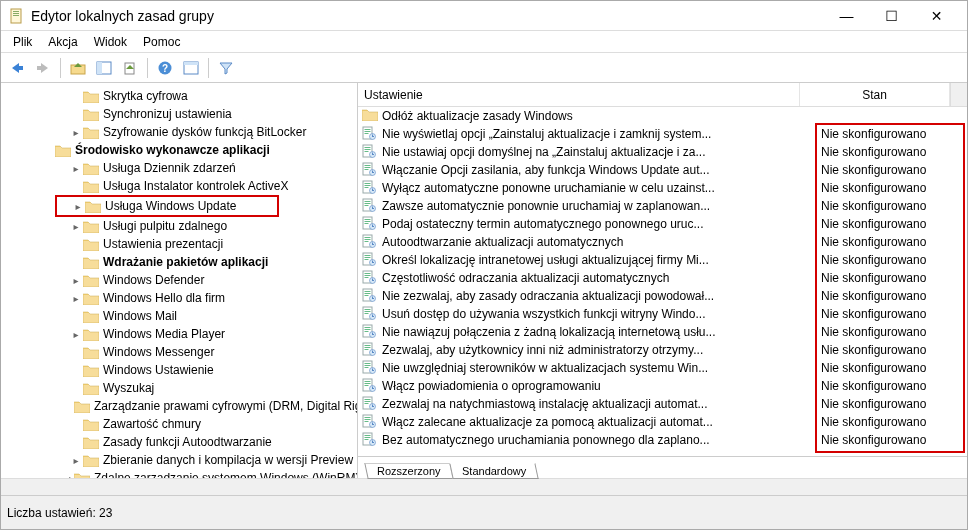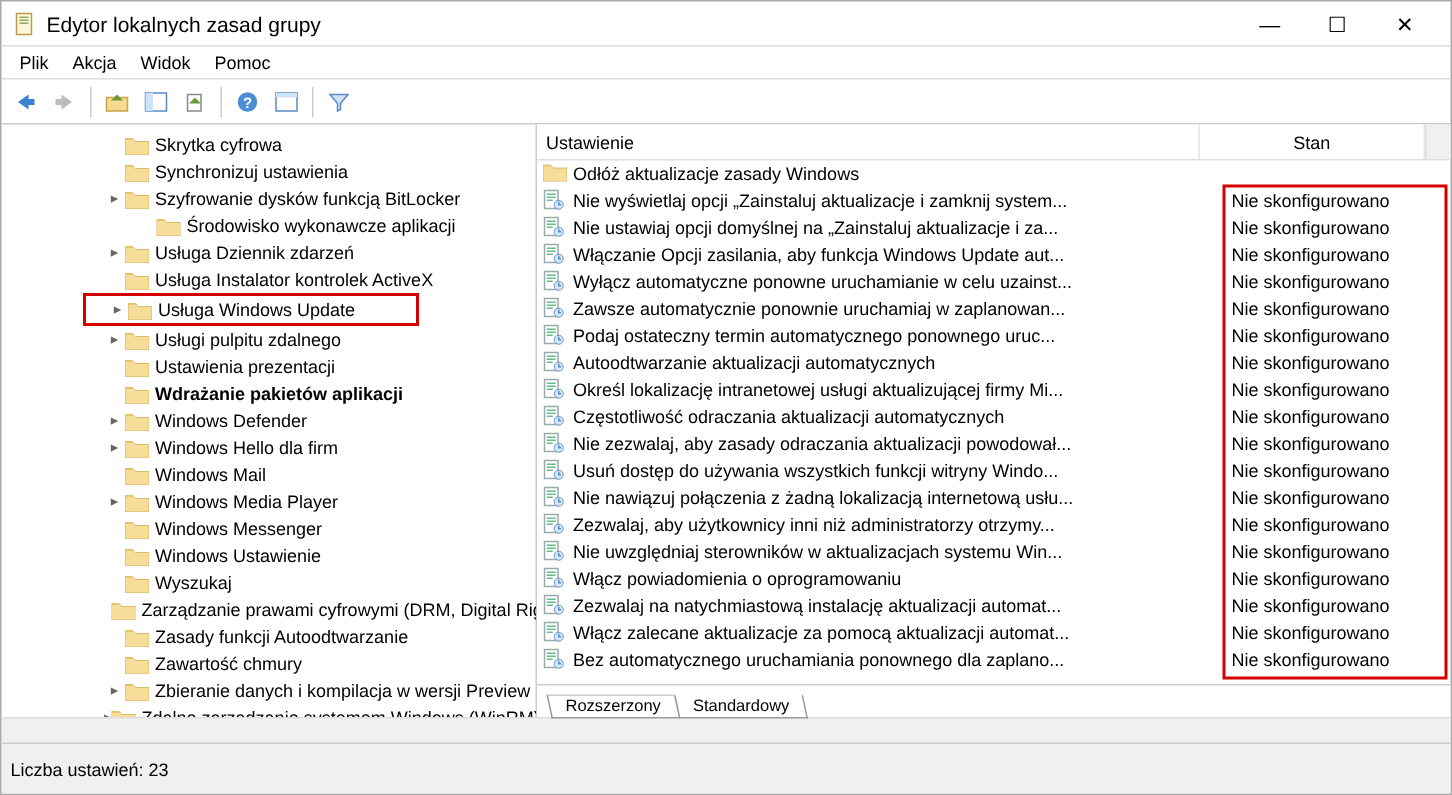--- a/index.html
+++ b/index.html
@@ -152,21 +152,21 @@
           <span class="tree-label">Synchronizuj ustawienia</span>
         </div>
         <div class="tree-row" style="padding-left: 68px;">
           <span class="tree-expander">▸</span>
           <span class="folder-icon"><svg class="folder" viewBox="0 0 16 13">
               <path d="M0 2 L5 2 L7 4 L16 4 L16 13 L0 13 Z" fill="#f7dd9a" stroke="#cba94f" stroke-width="0.5"></path>
               <path d="M0 2 L5 2 L6 3 L0 3 Z" fill="#e9c76a"></path>
             </svg></span>
           <span class="tree-label">Szyfrowanie dysków funkcją BitLocker</span>
         </div>
-        <div class="tree-row" style="padding-left: 89px;">
+        <div class="tree-row" style="padding-left: 40px; font-weight: bold;">
           <span class="tree-expander blank">▸</span>
           <span class="folder-icon"><svg class="folder" viewBox="0 0 16 13">
               <path d="M0 2 L5 2 L7 4 L16 4 L16 13 L0 13 Z" fill="#f7dd9a" stroke="#cba94f" stroke-width="0.5"></path>
               <path d="M0 2 L5 2 L6 3 L0 3 Z" fill="#e9c76a"></path>
             </svg></span>
           <span class="tree-label">Środowisko wykonawcze aplikacji</span>
         </div>
         <div class="tree-row" style="padding-left: 68px;">
           <span class="tree-expander">▸</span>
           <span class="folder-icon"><svg class="folder" viewBox="0 0 16 13">
@@ -280,29 +280,29 @@
               <path d="M0 2 L5 2 L6 3 L0 3 Z" fill="#e9c76a"></path>
             </svg></span>
           <span class="tree-label">Zarządzanie prawami cyfrowymi (DRM, Digital Rights Management) programu Windows Media</span>
         </div>
         <div class="tree-row" style="padding-left: 68px;">
           <span class="tree-expander blank">▸</span>
           <span class="folder-icon"><svg class="folder" viewBox="0 0 16 13">
               <path d="M0 2 L5 2 L7 4 L16 4 L16 13 L0 13 Z" fill="#f7dd9a" stroke="#cba94f" stroke-width="0.5"></path>
               <path d="M0 2 L5 2 L6 3 L0 3 Z" fill="#e9c76a"></path>
             </svg></span>
+          <span class="tree-label">Zawartość chmury</span>
+        </div>
+        <div class="tree-row" style="padding-left: 68px;">
+          <span class="tree-expander blank">▸</span>
+          <span class="folder-icon"><svg class="folder" viewBox="0 0 16 13">
+              <path d="M0 2 L5 2 L7 4 L16 4 L16 13 L0 13 Z" fill="#f7dd9a" stroke="#cba94f" stroke-width="0.5"></path>
+              <path d="M0 2 L5 2 L6 3 L0 3 Z" fill="#e9c76a"></path>
+            </svg></span>
           <span class="tree-label">Zasady funkcji Autoodtwarzanie</span>
-        </div>
-        <div class="tree-row" style="padding-left: 68px;">
-          <span class="tree-expander blank">▸</span>
-          <span class="folder-icon"><svg class="folder" viewBox="0 0 16 13">
-              <path d="M0 2 L5 2 L7 4 L16 4 L16 13 L0 13 Z" fill="#f7dd9a" stroke="#cba94f" stroke-width="0.5"></path>
-              <path d="M0 2 L5 2 L6 3 L0 3 Z" fill="#e9c76a"></path>
-            </svg></span>
-          <span class="tree-label">Zawartość chmury</span>
         </div>
         <div class="tree-row" style="padding-left: 68px;">
           <span class="tree-expander">▸</span>
           <span class="folder-icon"><svg class="folder" viewBox="0 0 16 13">
               <path d="M0 2 L5 2 L7 4 L16 4 L16 13 L0 13 Z" fill="#f7dd9a" stroke="#cba94f" stroke-width="0.5"></path>
               <path d="M0 2 L5 2 L6 3 L0 3 Z" fill="#e9c76a"></path>
             </svg></span>
           <span class="tree-label">Zbieranie danych i kompilacja w wersji Preview</span>
         </div>
         <div class="tree-row" style="padding-left: 68px;">

